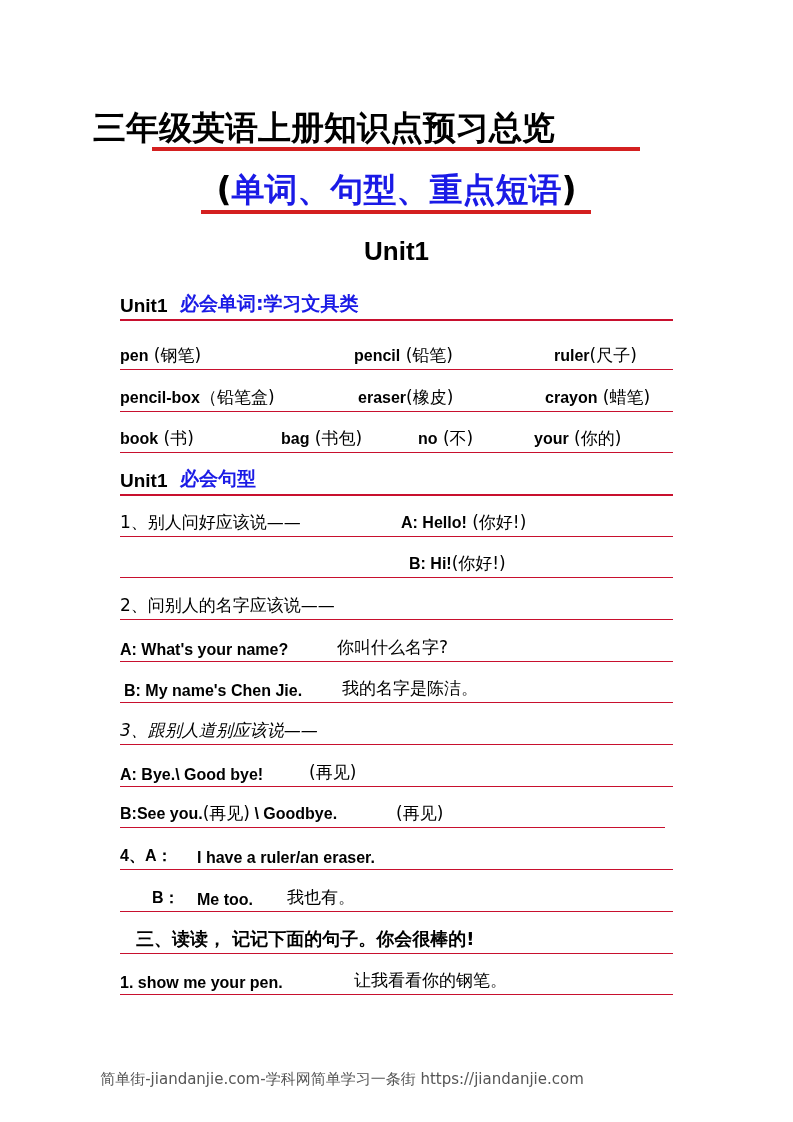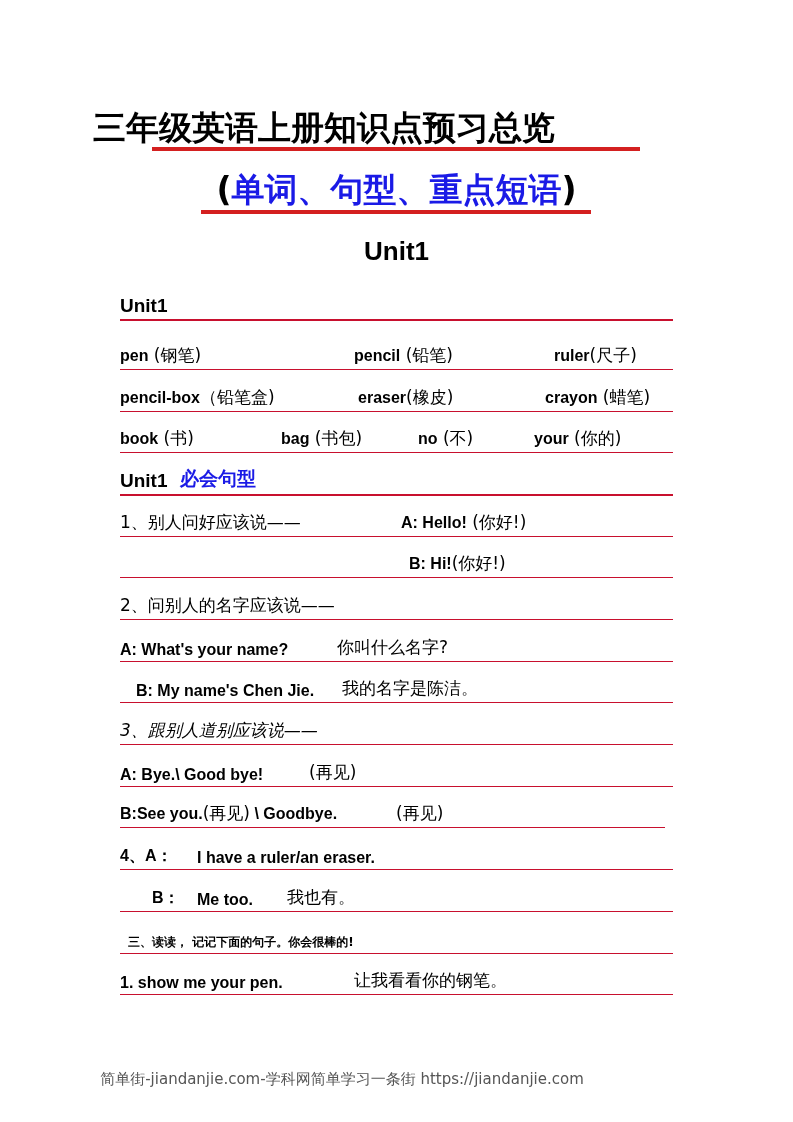--- a/index.html
+++ b/index.html
@@ -30,20 +30,21 @@
 
 <div class="abs subtitle">
   <span>(</span><span class="blue">单词、句型、重点短语</span><span>)</span>
 </div>
 <div class="abs subtitle-line"></div>
 
 <div class="abs unit-heading">Unit1</div>
 
 <div class="row thick" style="top:289px;">
   <span class="sec-title" style="left:0;">Unit1</span>
+  <span class="sec-blue" style="left:60px;">必会单词:学习文具类</span>
 </div>
 
 <div class="row" style="top:339px;">
   <span style="left:0;"><b class="en">pen</b><span class="zh" style="position:static"> (钢笔)</span></span>
   <span style="left:234px;"><b class="en">pencil</b><span class="zh" style="position:static"> (铅笔)</span></span>
   <span style="left:434px;"><b class="en">ruler</b><span class="zh" style="position:static">(尺子)</span></span>
 </div>
 <div class="row" style="top:381px;">
   <span style="left:0;"><b class="en">pencil-box</b><span class="zh" style="position:static">（铅笔盒)</span></span>
   <span style="left:238px;"><b class="en">eraser</b><span class="zh" style="position:static">(橡皮)</span></span>
@@ -70,21 +71,21 @@
 </div>
 
 <div class="row" style="top:589px;">
   <span class="zh" style="left:0;">2、问别人的名字应该说——</span>
 </div>
 <div class="row" style="top:631px;">
   <span class="en" style="left:0;">A: What's your name?</span>
   <span class="zh" style="left:217px;">你叫什么名字?</span>
 </div>
 <div class="row" style="top:672px;">
-  <span class="en" style="left:16px;margin-top:44px;">B: My name's Chen Jie.</span>
+  <span class="en" style="left:4px;margin-top:44px;">B: My name's Chen Jie.</span>
   <span class="zh" style="left:222px;">我的名字是陈洁。</span>
 </div>
 
 <div class="row" style="top:714px;font-style:italic;">
   <span class="zh" style="left:0;">3、跟别人道别应该说——</span>
 </div>
 <div class="row" style="top:756px;">
   <span class="en" style="left:0;">A: Bye.\ Good bye!</span>
   <span class="zh" style="left:189px;">(再见)</span>
 </div>
@@ -97,20 +98,20 @@
   <span class="en" style="left:0;">4、A：</span>
   <span class="en" style="left:77px;">I have a ruler/an eraser.</span>
 </div>
 <div class="row" style="top:881px;">
   <span class="en" style="left:32px;">B：</span>
   <span class="en" style="left:77px;">Me too.</span>
   <span class="zh" style="left:167px;">我也有。</span>
 </div>
 
 <div class="row" style="top:923px;">
-  <span class="bold-zh" style="left:8px; font-size:12px;">三、读读， 记记下面的句子。你会很棒的!</span>
+  <span class="bold-zh" style="left:16px; font-size:18px;">三、读读， 记记下面的句子。你会很棒的!</span>
 </div>
 <div class="row" style="top:964px;">
   <span class="en" style="left:0;">1. show me your pen.</span>
   <span class="zh" style="left:234px;">让我看看你的钢笔。</span>
 </div>
 
 <div class="abs footer">简单街-jiandanjie.com-学科网简单学习一条街 https://jiandanjie.com</div>
 
 </body></html>

